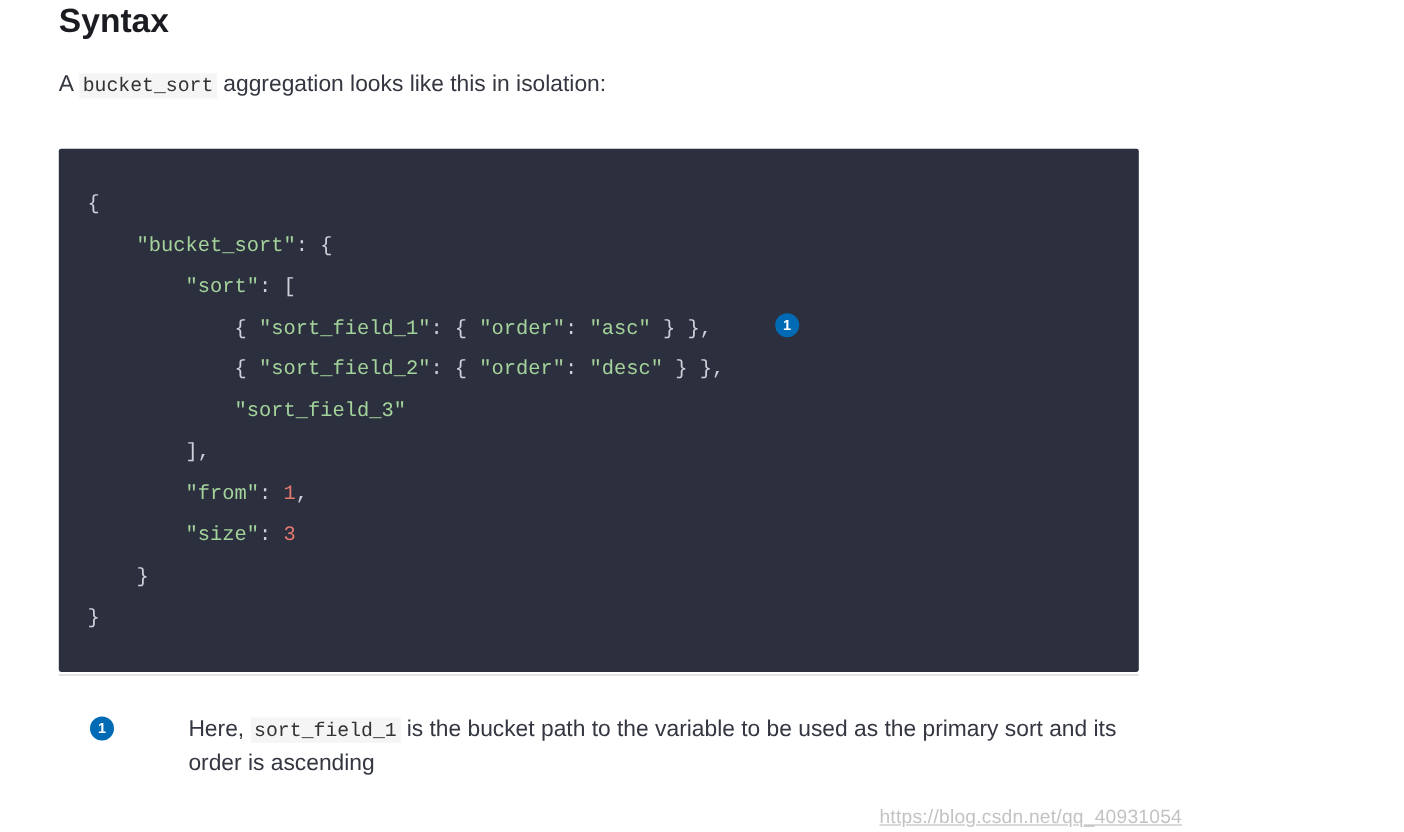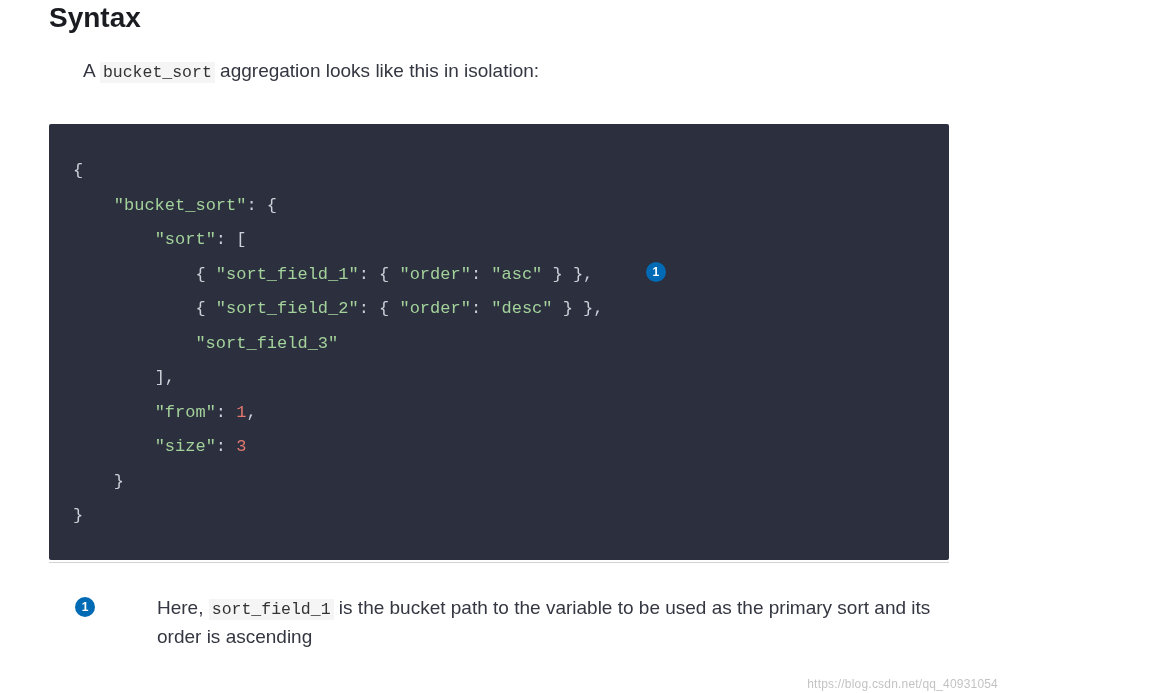--- a/index.html
+++ b/index.html
@@ -20,21 +20,20 @@
     font-weight: 700;
     margin: 0;
     padding-top: 2px;
     color: #1a1c21;
   }
   .intro {
     font-size: 19px;
     line-height: 1.6;
     margin-top: 22px;
     color: #343741;
-    margin-left: 34px;
   }
   code.inline {
     font-family: "SFMono-Regular", Consolas, "Liberation Mono", Menlo, monospace;
     font-size: 16.5px;
     background: #f5f5f5;
     color: #333;
     padding: 1px 3px;
     border-radius: 0;
   }
   .code-block-wrap {
@@ -104,26 +103,27 @@
     margin-top: 4px;
   }
   .footnote-text {
     font-size: 19px;
     line-height: 1.55;
     color: #343741;
     margin-left: 44px;
   }
   .watermark {
     position: absolute;
-    right: 0;
+    right: 13px;
     bottom: 2px;
-    font-size: 12px;
+    font-size: 16px;
     color: rgba(120,120,120,0.45);
     letter-spacing: 0.2px;
     pointer-events: none;
+    text-decoration: underline;
   }
 </style>
 </head>
 <body>
 
 <div class="page">
 
   <h3 class="section-title">Syntax</h3>
 
   <div class="intro">

